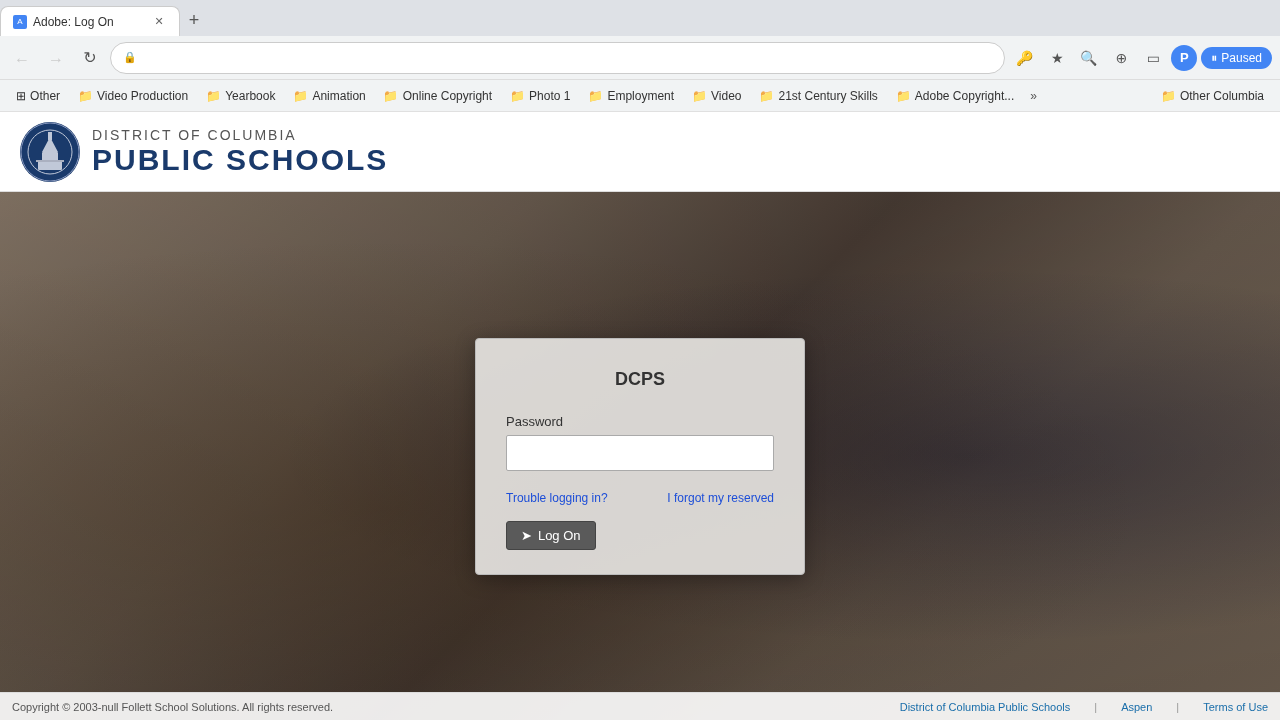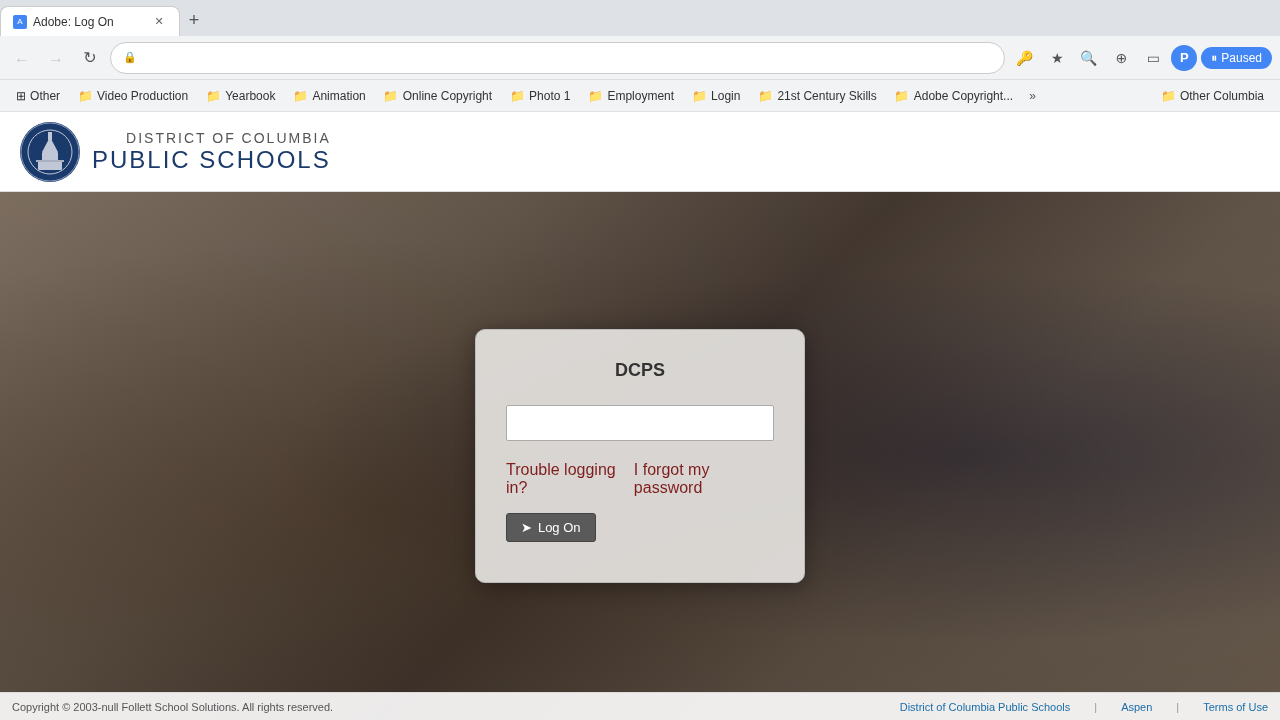--- a/index.html
+++ b/index.html
@@ -33,43 +33,43 @@
     .bookmark-item { display: flex; align-items: center; gap: 4px; padding: 3px 8px; border-radius: 4px; cursor: pointer; font-size: 12px; color: #333; white-space: nowrap; }
     .bookmark-folder-icon { font-size: 12px; color: #ffa726; }
     .bookmark-more { padding: 3px 6px; border-radius: 4px; cursor: pointer; color: #555; font-size: 12px; }
     .other-bookmarks { display: flex; align-items: center; gap: 4px; padding: 3px 8px; border-radius: 4px; cursor: pointer; font-size: 12px; color: #333; white-space: nowrap; margin-left: auto; }
 
     
     .page-content { flex: 1; display: flex; flex-direction: column; position: relative; overflow: hidden; }
 
     
     .dcps-header { height: 80px; background: white; display: flex; align-items: center; padding: 0 20px; border-bottom: 1px solid #ddd; z-index: 10; position: relative; }
-    .dcps-logo { display: flex; align-items: center; gap: 12px; text-align: right; }
+    .dcps-logo { display: flex; align-items: center; gap: 12px; }
     .logo-seal { width: 60px; height: 60px; background: #1a3a6b; border-radius: 50%; display: flex; align-items: center; justify-content: center; color: white; font-size: 10px; font-weight: bold; text-align: center; line-height: 1.2; }
     .logo-text { display: flex; flex-direction: column; }
     .logo-line1 { font-size: 14px; color: #555; letter-spacing: 2px; font-weight: normal; }
-    .logo-line2 { font-size: 24px; color: #1a3a6b; letter-spacing: 2px; font-weight: normal; }
+    .logo-line2 { font-size: 30px; color: #1a3a6b; letter-spacing: 2px; font-weight: bold; }
 
     
     .page-bg { flex: 1; position: relative; background: linear-gradient(135deg, #8a7a6a 0%, #6b5d50 30%, #4a3d35 50%, #6b5d50 70%, #7a6a5a 100%); display: flex; align-items: center; justify-content: center; }
 
     
     .bg-overlay { position: absolute; inset: 0; background: 
       radial-gradient(ellipse at 30% 60%, rgba(60,40,20,0.4) 0%, transparent 60%),
       radial-gradient(ellipse at 75% 50%, rgba(20,20,40,0.5) 0%, transparent 50%),
       linear-gradient(to bottom, rgba(0,0,0,0.1) 0%, rgba(0,0,0,0.2) 100%); }
 
     
-    .login-dialog { position: relative; z-index: 20; background: rgba(230, 228, 225, 0.92); border: 1px solid #bbb; border-radius: 10px; width: 330px; padding: 30px 30px 40px 30px; box-shadow: 0 4px 20px rgba(0,0,0,0.3); }
+    .login-dialog { position: relative; z-index: 20; background: rgba(230, 228, 225, 0.92); border: 1px solid #bbb; border-radius: 4px; width: 330px; padding: 30px 30px 24px 30px; box-shadow: 0 4px 20px rgba(0,0,0,0.3); }
     .dialog-title { text-align: center; font-size: 18px; font-weight: bold; color: #333; margin-bottom: 24px; }
     .form-group { margin-bottom: 20px; }
     .form-label { display: block; font-size: 13px; color: #333; margin-bottom: 6px; font-weight: normal; }
     .form-input { width: 100%; height: 36px; border: 1px solid #aaa; border-radius: 2px; padding: 0 8px; font-size: 13px; background: white; outline: none; }
     .links-row { display: flex; justify-content: space-between; margin-top: 8px; margin-bottom: 16px; }
-    .form-link { color: #7f1d1d; font-size: 16px; text-decoration: none; cursor: pointer; }
+    .form-link { color: #1d4ed8; font-size: 12px; text-decoration: none; cursor: pointer; }
     .logon-btn { display: flex; align-items: center; gap: 6px; background: #5a5a5a; color: white; border: 1px solid #444; border-radius: 3px; padding: 6px 14px; font-size: 13px; cursor: pointer; }
     .logon-icon { font-size: 13px; }
 
     
     .page-footer { position: absolute; bottom: 0; left: 0; right: 0; height: 28px; background: rgba(255,255,255,0.9); display: flex; align-items: center; justify-content: space-between; padding: 0 12px; font-size: 11px; color: #555; border-top: 1px solid #ddd; z-index: 5; }
     .footer-right { display: flex; gap: 24px; }
     .footer-link { color: #1a6eaa; text-decoration: none; cursor: pointer; }
     .footer-sep { color: #999; }
   </style>
 </head>
@@ -133,21 +133,21 @@
     <div class="bookmark-item">
       <span class="bookmark-folder-icon">📁</span>
       <span>Photo 1</span>
     </div>
     <div class="bookmark-item">
       <span class="bookmark-folder-icon">📁</span>
       <span>Employment</span>
     </div>
     <div class="bookmark-item">
       <span class="bookmark-folder-icon">📁</span>
-      <span>Login</span>
+      <span>Video</span>
     </div>
     <div class="bookmark-item">
       <span class="bookmark-folder-icon">📁</span>
       <span>21st Century Skills</span>
     </div>
     <div class="bookmark-item">
       <span class="bookmark-folder-icon">📁</span>
       <span>Adobe Copyright...</span>
     </div>
     <div class="bookmark-more">»</div>
@@ -181,26 +181,27 @@
     </div>
 
     <div class="page-bg">
       <div class="bg-overlay"></div>
 
       <div class="login-dialog">
         <div class="dialog-title">DCPS</div>
 
 
         <div class="form-group">
+          <label class="form-label">Password</label>
           <input class="form-input" type="password" style="">
         </div>
 
         <div class="links-row">
           <a class="form-link">Trouble logging in?</a>
-          <a class="form-link">I forgot my password</a>
+          <a class="form-link">I forgot my reserved</a>
         </div>
 
         <button class="logon-btn">
           <span class="logon-icon">➤</span>
           <span>Log On</span>
         </button>
       </div>
 
       <div class="page-footer">
         <span>Copyright © 2003-null Follett School Solutions. All rights reserved.</span>

